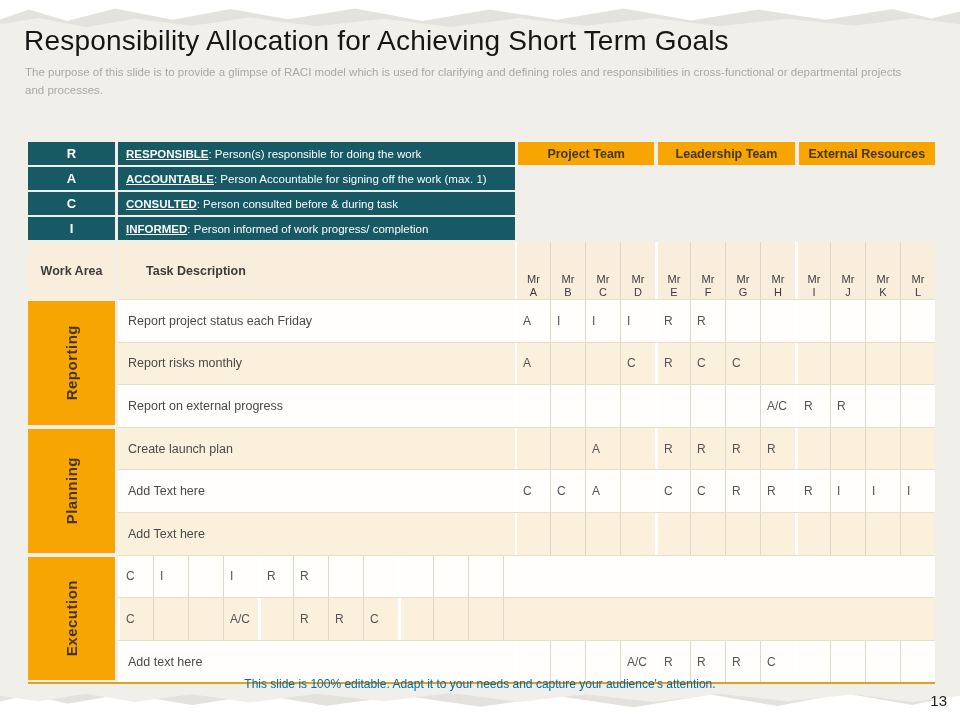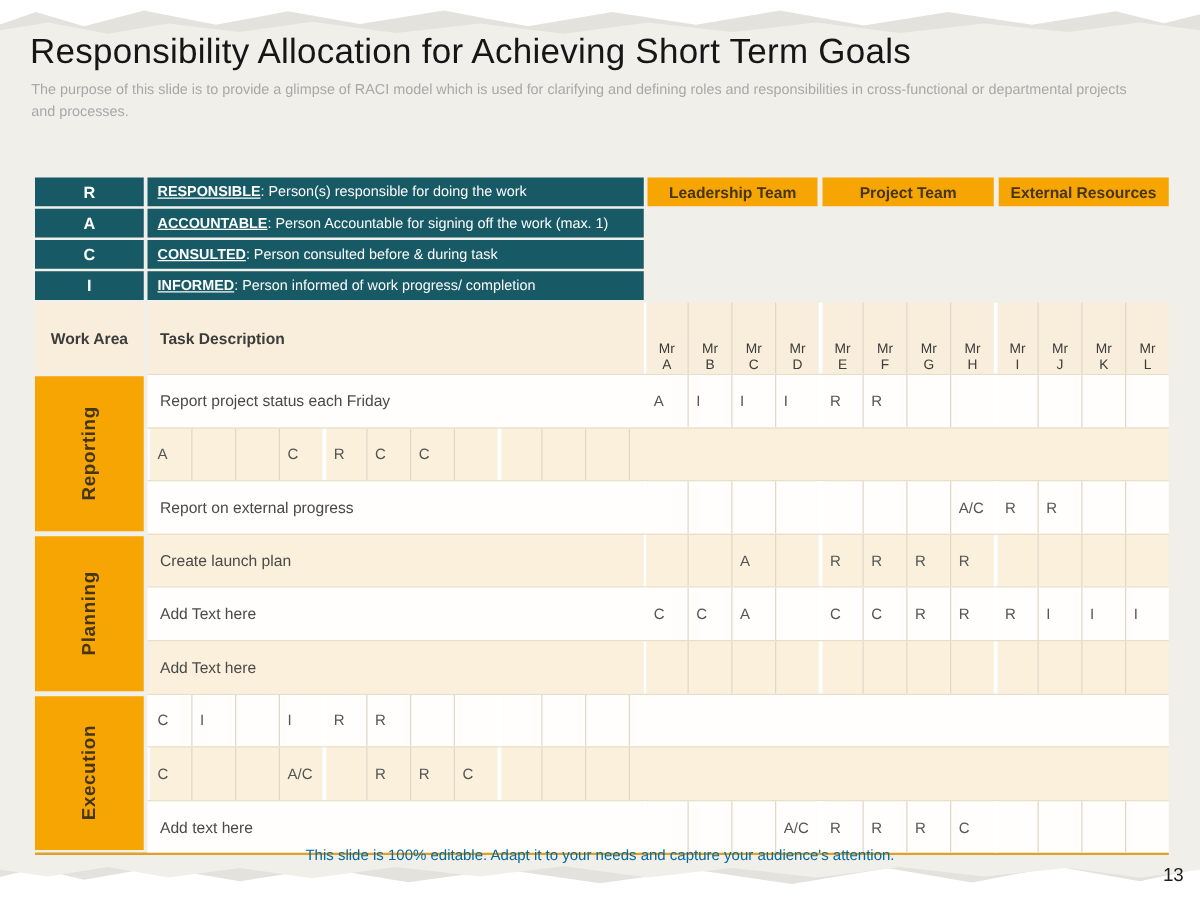--- a/index.html
+++ b/index.html
@@ -54,21 +54,21 @@
     flex:1; background:var(--accent_orange); color:var(--on_orange_text);
     font-weight:bold; font-size:12.5px; display:flex; align-items:center; justify-content:center;
   }
   .header-row { display:flex; height:57px; margin-top:2px; }
   .wa-header {
     width:87px; background:var(--header_cream); font-weight:bold; font-size:12.5px;
     display:flex; align-items:center; justify-content:center; color:#3c3c3c; flex:none;
   }
   .task-header {
     width:397px; margin-left:3px; background:var(--header_cream); font-weight:bold;
-    font-size:12.5px; display:flex; align-items:center; padding-left:10px; color:#3c3c3c; flex:none;text-align:center;
+    font-size:12.5px; display:flex; align-items:center; padding-left:28px; color:#3c3c3c; flex:none;text-align:center;
   }
   .person-headers { display:flex; }
   .person-header {
     width:35px; background:var(--header_cream); display:flex; flex-direction:column;
     align-items:center; justify-content:flex-end; font-weight:normal; font-size:11px;
     line-height:1.2; color:#3c3c3c; border-left:1px solid var(--grid_line); flex:none;
   }
   .person-header.first { border-left:2px solid #fff; }
   .person-header.grp-sep { border-left:3px solid #fff; }
   .band { display:flex; }
@@ -141,22 +141,22 @@
           </div>
           <div class="legend-row">
             <div class="legend-key">I</div>
             <div class="legend-desc">
               <span class="legend-term">INFORMED</span>
               <span> : Person informed of work progress/ completion</span>
             </div>
           </div>
         </div>
       <div class="team-headers">
+          <div class="team-header">Project Team</div>
           <div class="team-header">Leadership Team</div>
-          <div class="team-header">Project Team</div>
           <div class="team-header">External Resources</div>
         </div>
     </div>
     <div class="header-row">
       <div class="wa-header">Work Area</div>
       <div class="task-header">Task Description</div>
       <div class="person-headers">
           <div class="person-header first">
             <div class="">Mr</div>
             <div class="">A</div>
@@ -222,20 +222,21 @@
               <div class="value-cell grp-sep">R</div>
               <div class="value-cell">R</div>
               <div class="value-cell"></div>
               <div class="value-cell"></div>
               <div class="value-cell grp-sep"></div>
               <div class="value-cell"></div>
               <div class="value-cell"></div>
               <div class="value-cell"></div>
             </div>
             <div class="data-row alt">
+              <div class="task-cell">Report risks monthly</div>
               <div class="value-cell first">A</div>
               <div class="value-cell"></div>
               <div class="value-cell"></div>
               <div class="value-cell">C</div>
               <div class="value-cell grp-sep">R</div>
               <div class="value-cell">C</div>
               <div class="value-cell">C</div>
               <div class="value-cell"></div>
               <div class="value-cell grp-sep"></div>
               <div class="value-cell"></div>

